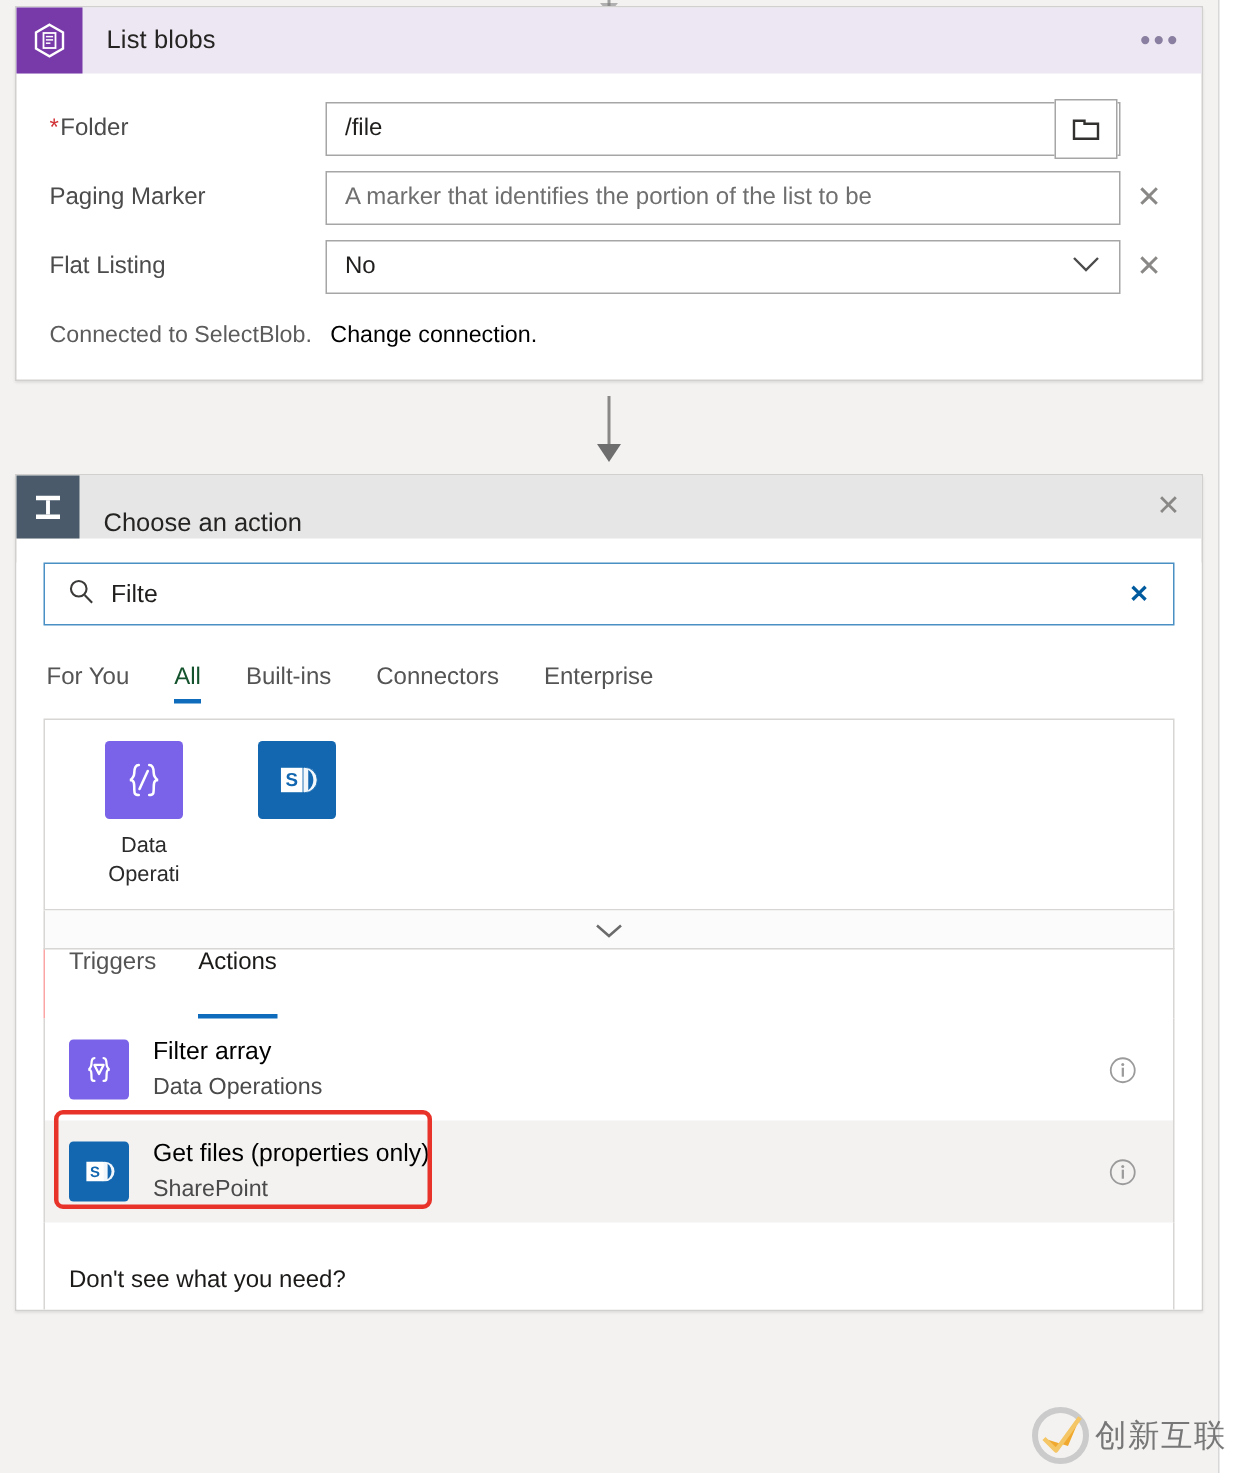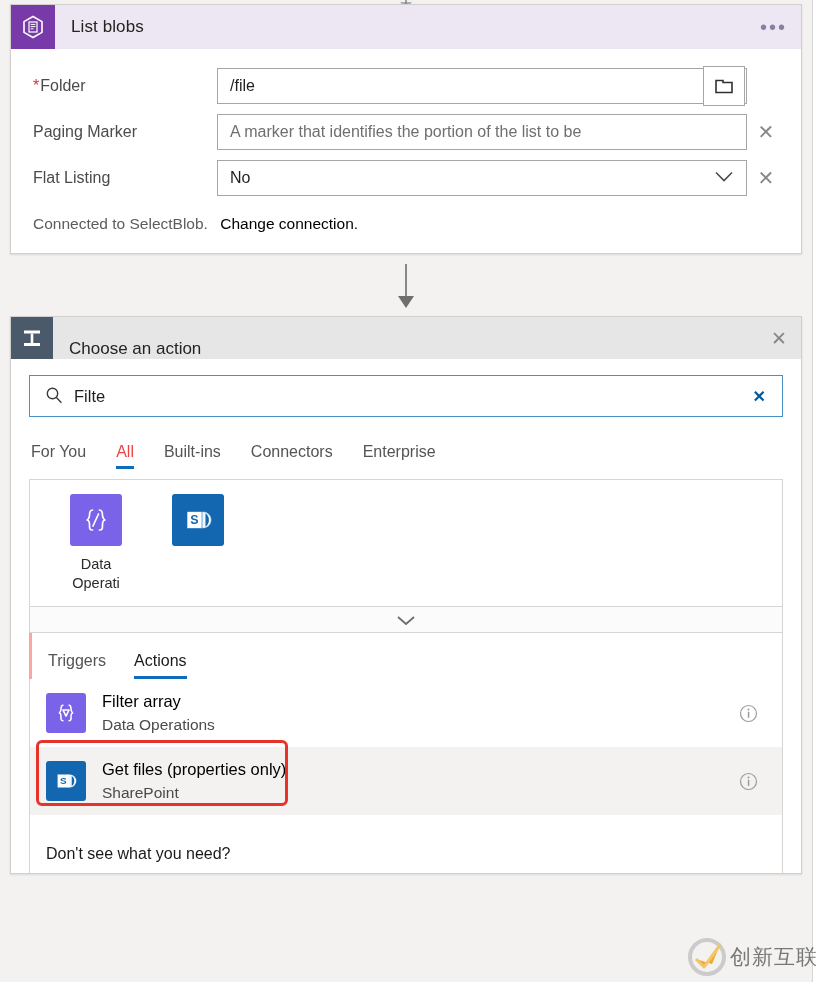--- a/index.html
+++ b/index.html
@@ -267,21 +267,21 @@
   }
   .tab {
     position: relative;
     font-size: 16px;
     color: #545454;
     margin-right: 30px;
     padding-bottom: 8px;
     cursor: pointer;
     white-space: nowrap;
   }
-  .tab.active { color: #ef4444; }
+  .tab.active { color: #14532d; }
   .tab.active::after {
     content: "";
     position: absolute;
     left: 0; right: 0; bottom: 0;
     height: 3px;
     background: #0f6cbd;
   }
 
   
   .carousel {
@@ -325,24 +325,23 @@
     background: #fbfbfb;
     display: flex;
     align-items: center;
     justify-content: center;
     cursor: pointer;
   }
 
   
   .subtabs {
     display: flex;
-    align-items: flex-end;
     height: 46px;
     padding-left: 16px;
-    border-left: 3px solid #fca5a5;
+    border-left: 1px solid #fca5a5;
     border-right: 1px solid #d8d6d4;
     box-sizing: border-box;
   }
   .subtab {
     position: relative;
     font-size: 16px;
     color: #545454;
     margin-right: 28px;
     padding-bottom: 9px;
     cursor: pointer;

